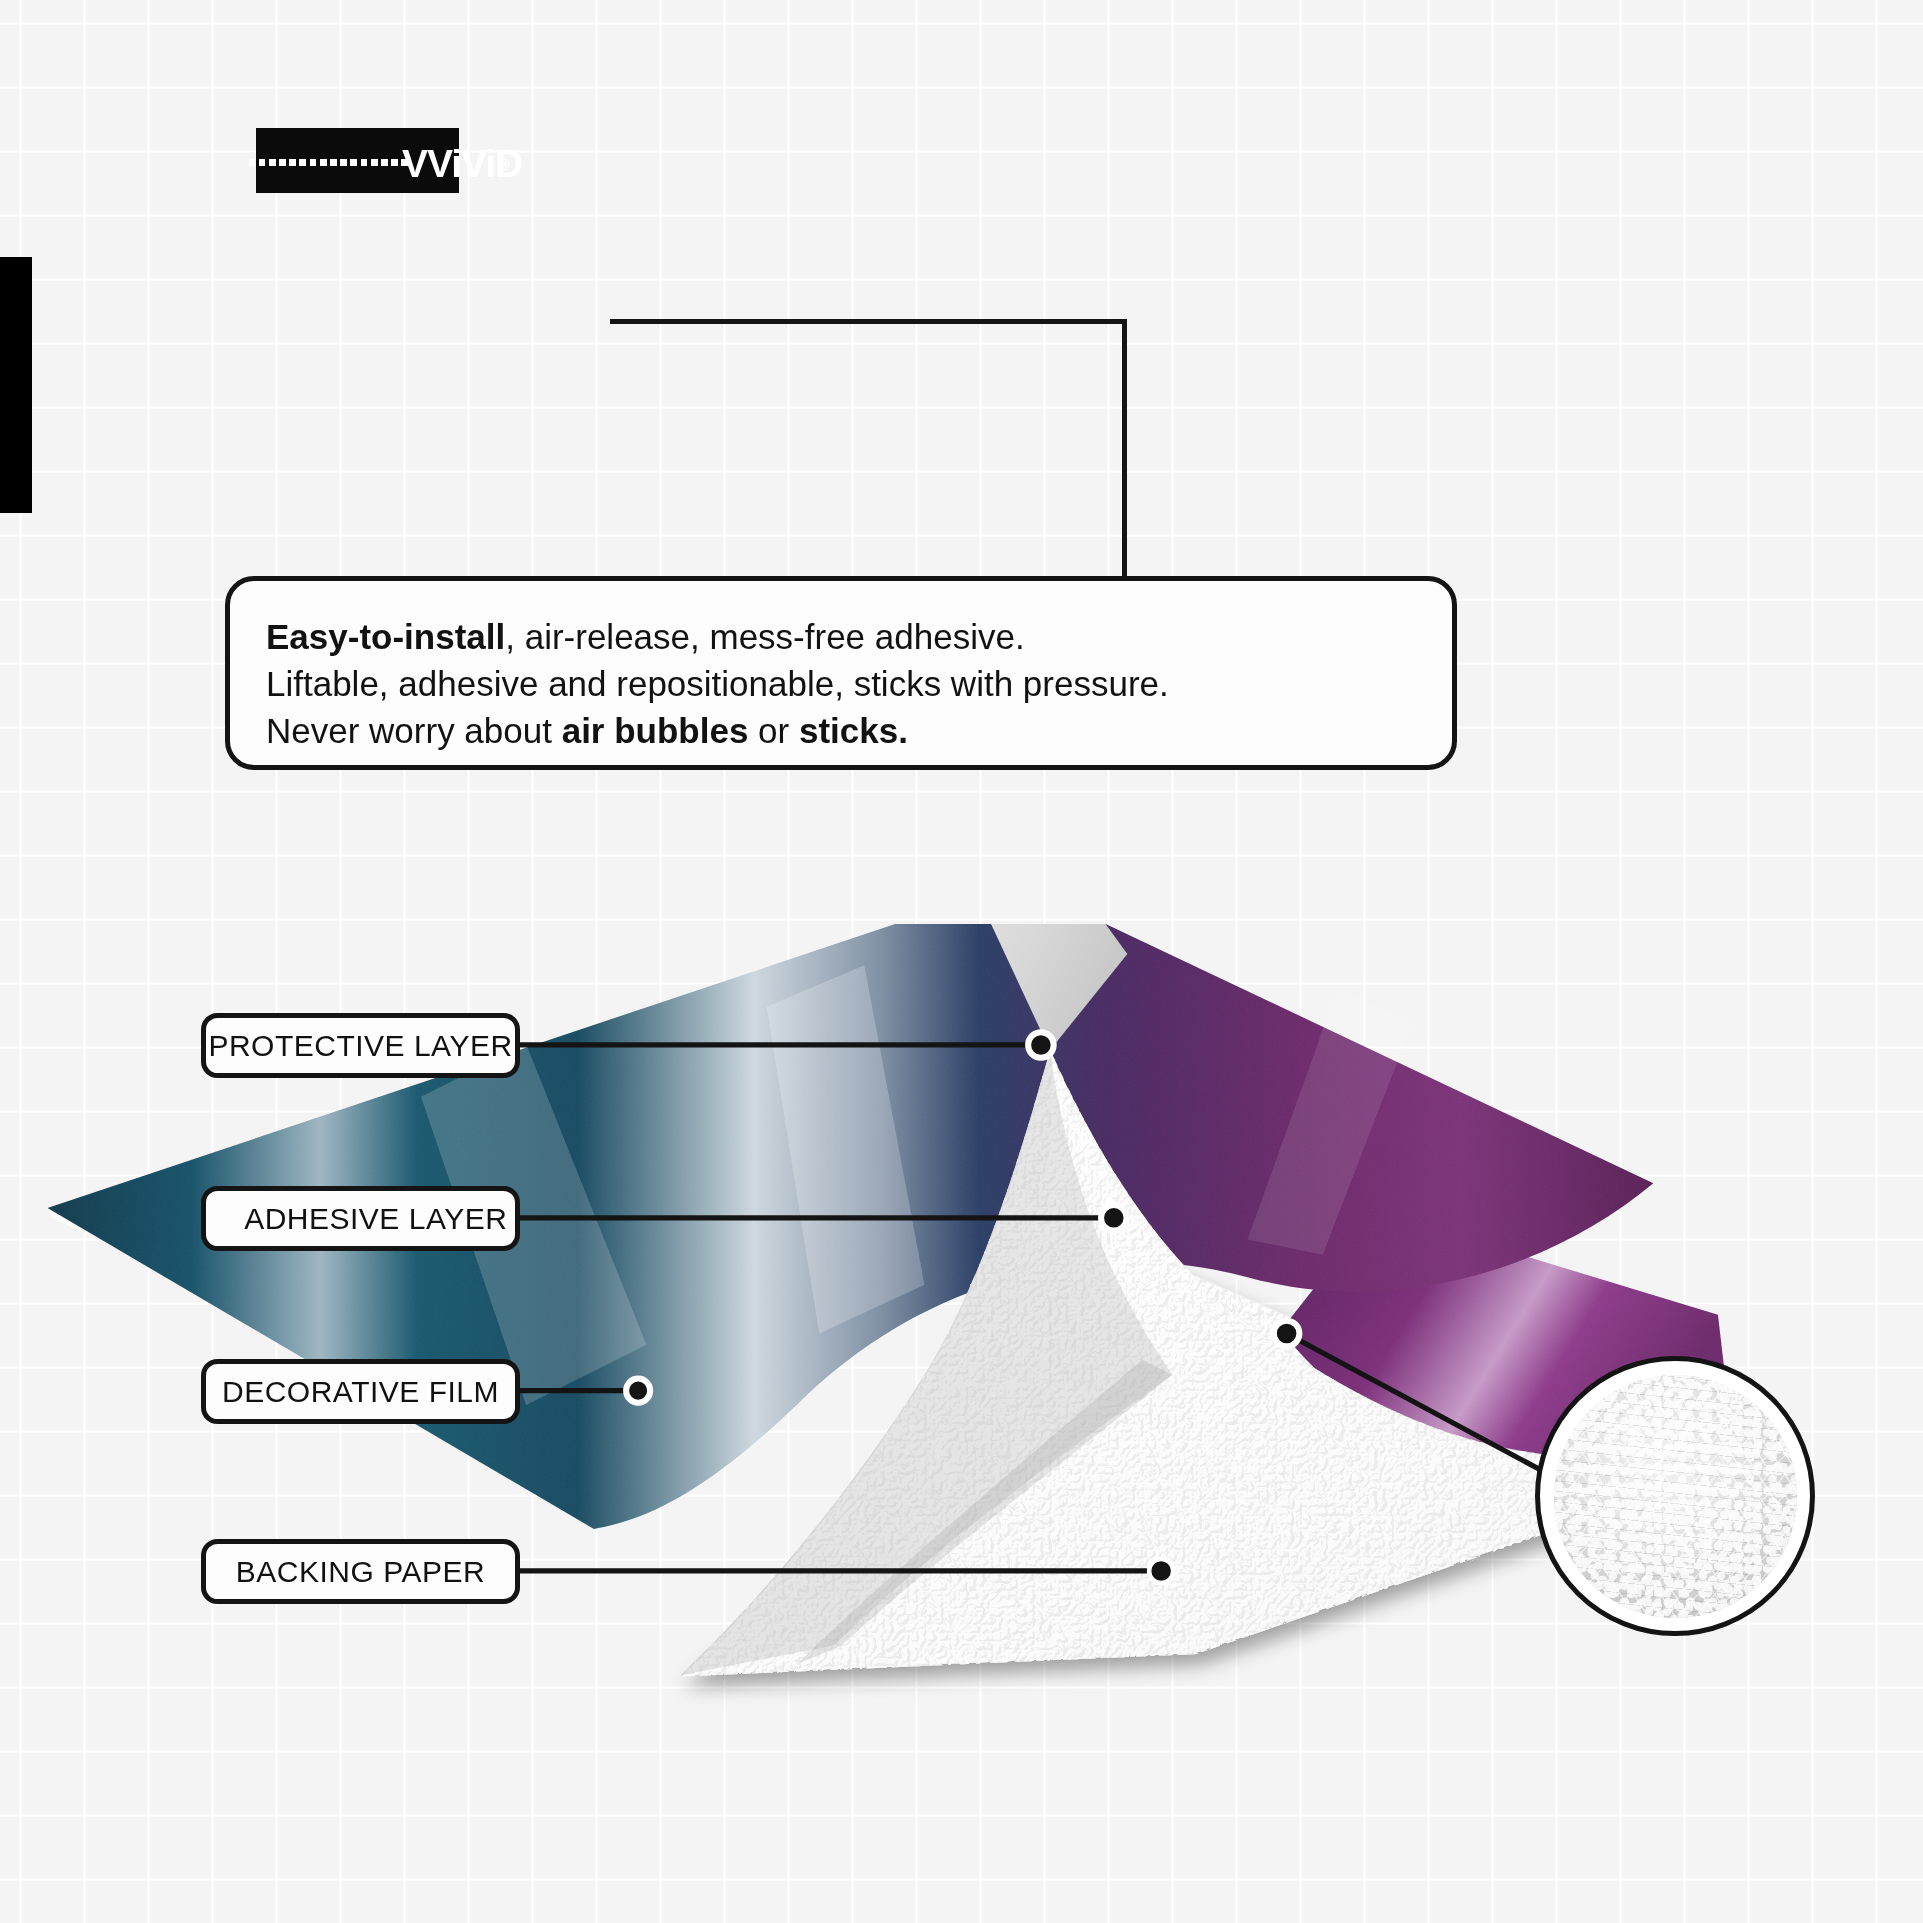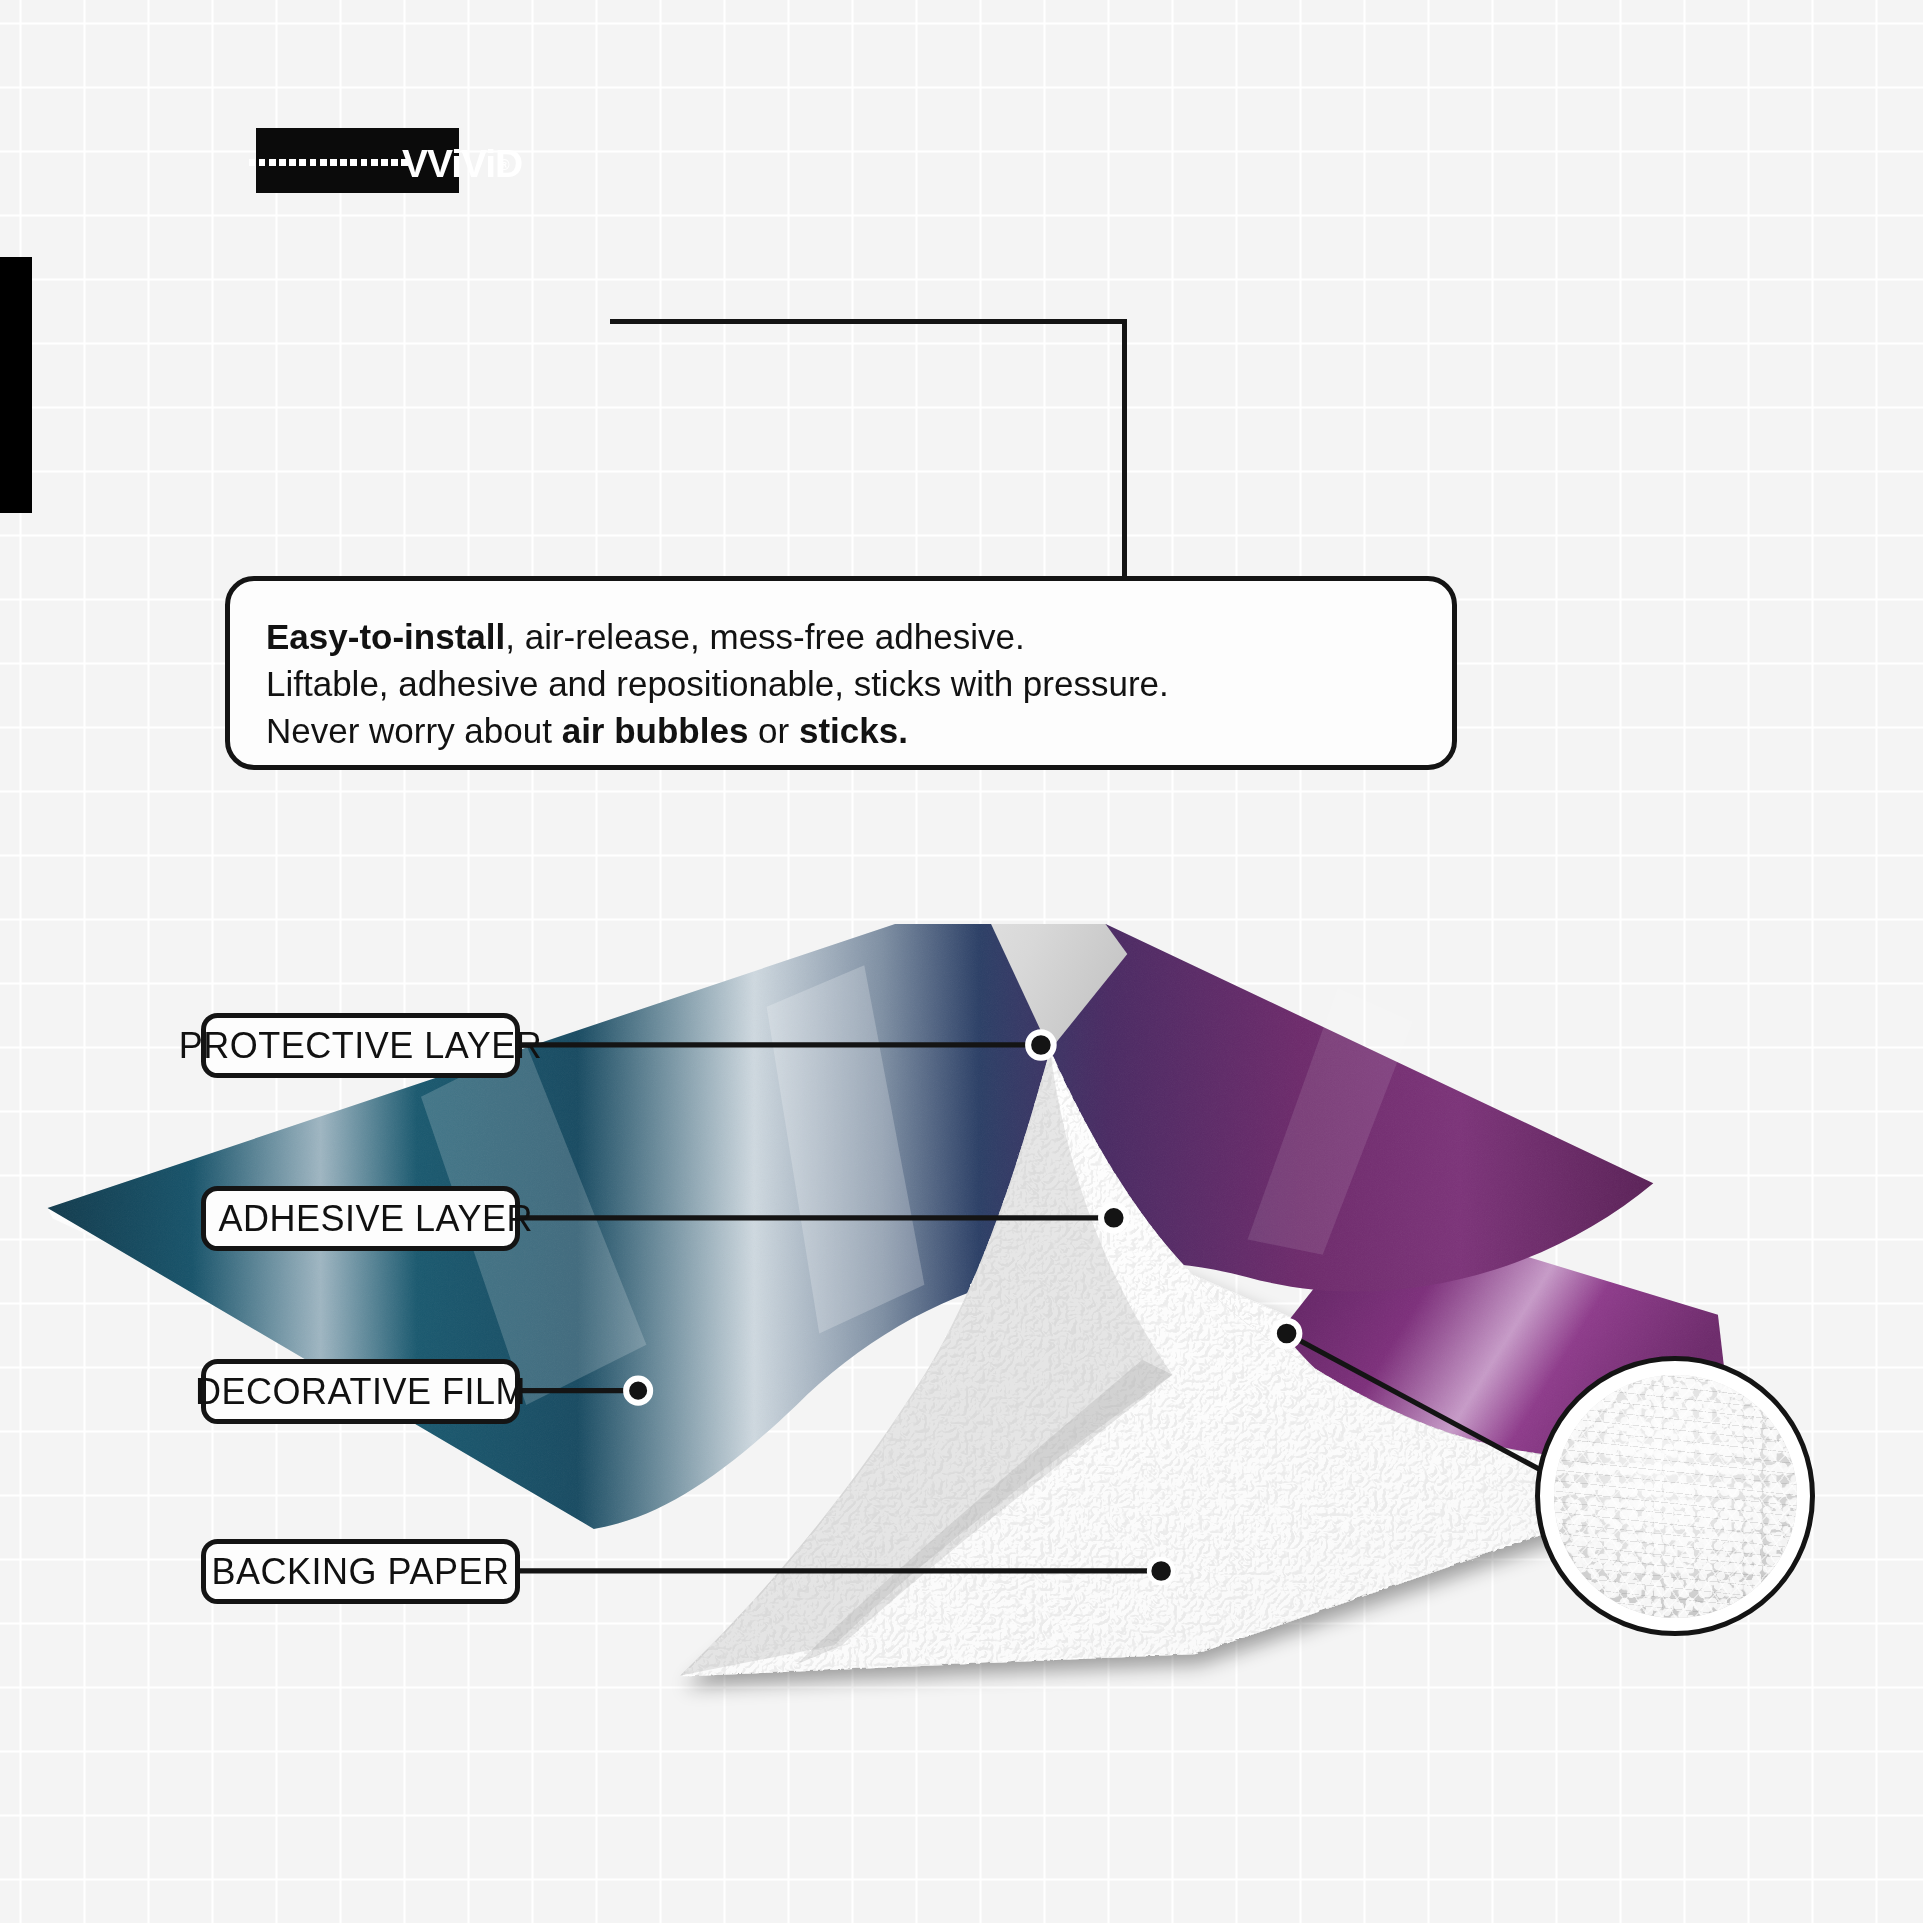--- a/index.html
+++ b/index.html
@@ -156,21 +156,21 @@
     display: flex;
     align-items: center;
     justify-content: center;
     box-sizing: border-box;
     padding: 0 16.5px;
     height: 65px;
   }
   .pill span {
     color: #111111;
     font-family: "Liberation Sans", sans-serif;
-    font-size: 36px;
+    font-size: 30px;
     letter-spacing: 0.5px;
     white-space: nowrap;
   }
   #pill-protective { left: 201px; top: 1013px; width: 319px; }
   #pill-adhesive   { left: 201px; top: 1186px; width: 319px; padding-left: 47px; }
   #pill-decorative { left: 201px; top: 1359px; width: 319px; }
   #pill-backing    { left: 201px; top: 1539px; width: 319px; }
   #pill-airrelease { left: 1317px; top: 1475px; width: 245px; }
 
   

